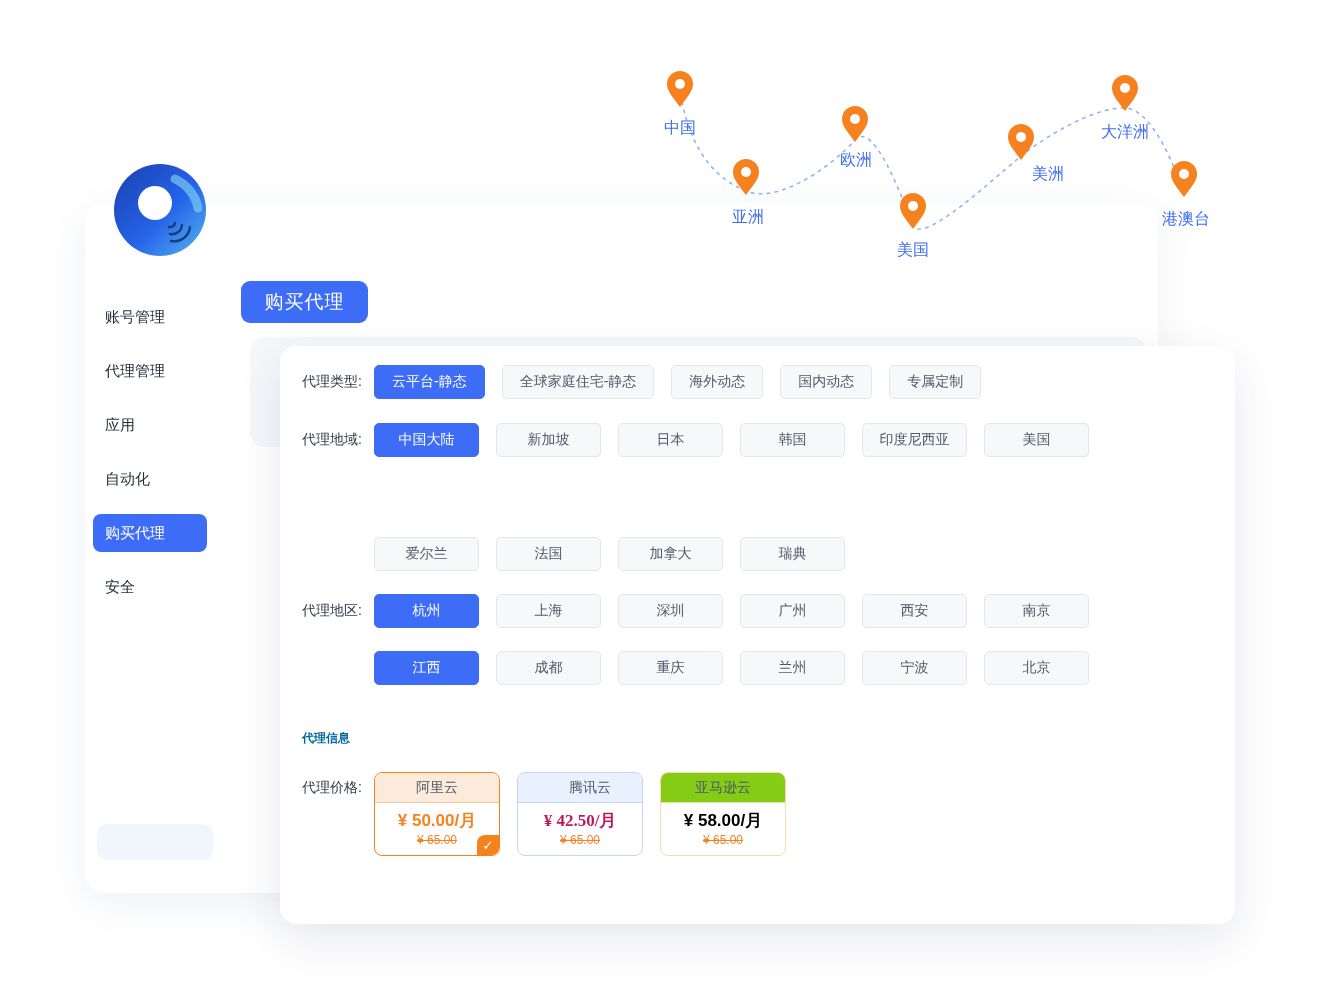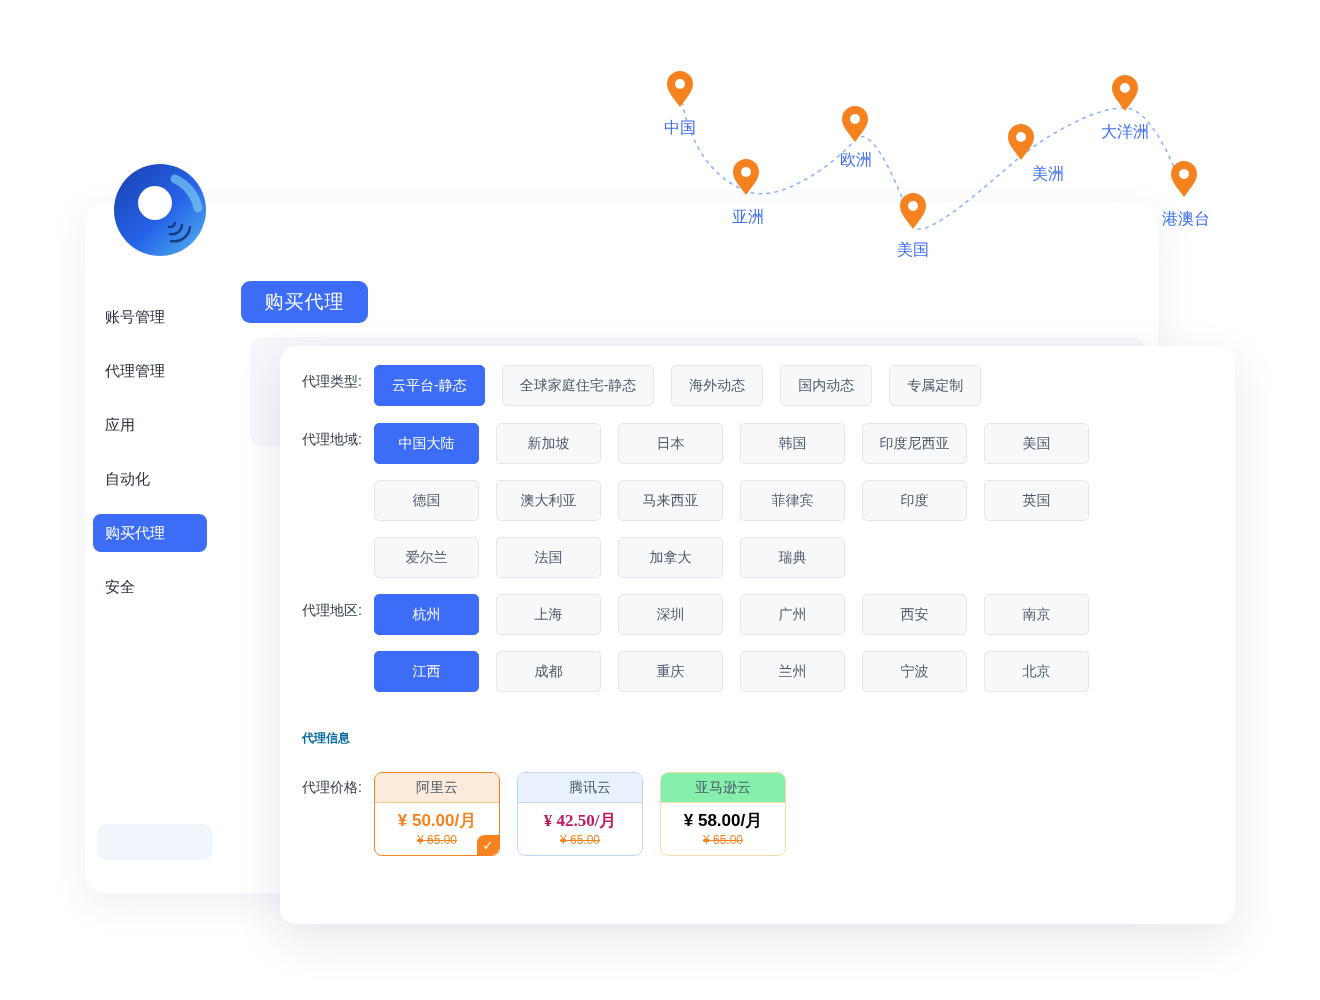--- a/index.html
+++ b/index.html
@@ -60,21 +60,21 @@
   
   .card {
     position:absolute; left:280px; top:346px; width:955px; height:578px;
     background:#fff; border-radius:16px;
     box-shadow: 0 16px 48px rgba(31,41,80,0.10);
     z-index:3;
   }
   .row-label { position:absolute; left:22px; font-size:14px; color:#333B49; }
   .frow { position:absolute; left:94px; display:flex; gap:17px; }
   .btn {
-    height:41px; border-radius:5px; background:#F7F8FA; border:1px solid #E5E6EB;
+    height:34px; border-radius:5px; background:#F7F8FA; border:1px solid #E5E6EB;
     color:#4E5969; font-size:14px; font-family:inherit;
     display:flex; align-items:center; justify-content:center;
     cursor:pointer; white-space:nowrap;
   }
   .btn.fixed { width:105px; }
   .btn.auto  { padding:0 17px; }
   .btn.sel   { background:#3D6DF6; border-color:#3D6DF6; color:#fff; }
 
   .info-heading { position:absolute; left:22px; top:384px; font-size:12px; font-weight:700; color:#0369a1; }
 
@@ -97,21 +97,21 @@
     background:#F5811F; border-radius:8px 0 7px 0; color:#fff; font-size:13px;
     display:flex; align-items:center; justify-content:center;
   }
   .plan.t-orange { border-color:#F5811F; }
   .plan.t-orange .plan-head { background:#FCEADA; border-color:#F6C79A; }
   .plan.t-orange .plan-price { color:#F5811F; }
   .plan.t-blue { border-color:#C3D5F9; }
   .plan.t-blue .plan-head { background:#E9F0FE; border-color:#C3D5F9;padding-left:20px; }
   .plan.t-blue .plan-price { color:#be185d;font-family:Liberation Serif, serif; }
   .plan.t-amber { border-color:#F6DCA8; }
-  .plan.t-amber .plan-head { background:#86efac; border-color:#F6DCA8; }
+  .plan.t-amber .plan-head { background:#84cc16; border-color:#F6DCA8; }
   .plan.t-amber .plan-price { color:#000000; }
 </style>
 </head>
 <body>
 
 <svg class="map-layer" viewBox="0 0 1320 280">
   <path d="M 682,102
            C 692,150 714,178 746,191
            C 778,204 830,168 855,140
            C 872,120 900,190 912,224
@@ -205,28 +205,20 @@
     <button class="btn auto">专属定制</button>
   </div>
 
   <div class="frow" style="top:77px;">
     <button class="btn fixed sel">中国大陆</button>
     <button class="btn fixed">新加坡</button>
     <button class="btn fixed">日本</button>
     <button class="btn fixed">韩国</button>
     <button class="btn fixed">印度尼西亚</button>
     <button class="btn fixed">美国</button>
-  </div>
-  <div class="frow" style="top:134px;">
-    <button class="btn fixed">德国</button>
-    <button class="btn fixed">澳大利亚</button>
-    <button class="btn fixed">马来西亚</button>
-    <button class="btn fixed">菲律宾</button>
-    <button class="btn fixed">印度</button>
-    <button class="btn fixed">英国</button>
   </div>
   <div class="frow" style="top:191px;justify-content:flex-end;">
     <button class="btn fixed">爱尔兰</button>
     <button class="btn fixed">法国</button>
     <button class="btn fixed">加拿大</button>
     <button class="btn fixed">瑞典</button>
   </div>
 
   <div class="frow" style="top:248px;">
     <button class="btn fixed sel">杭州</button>

